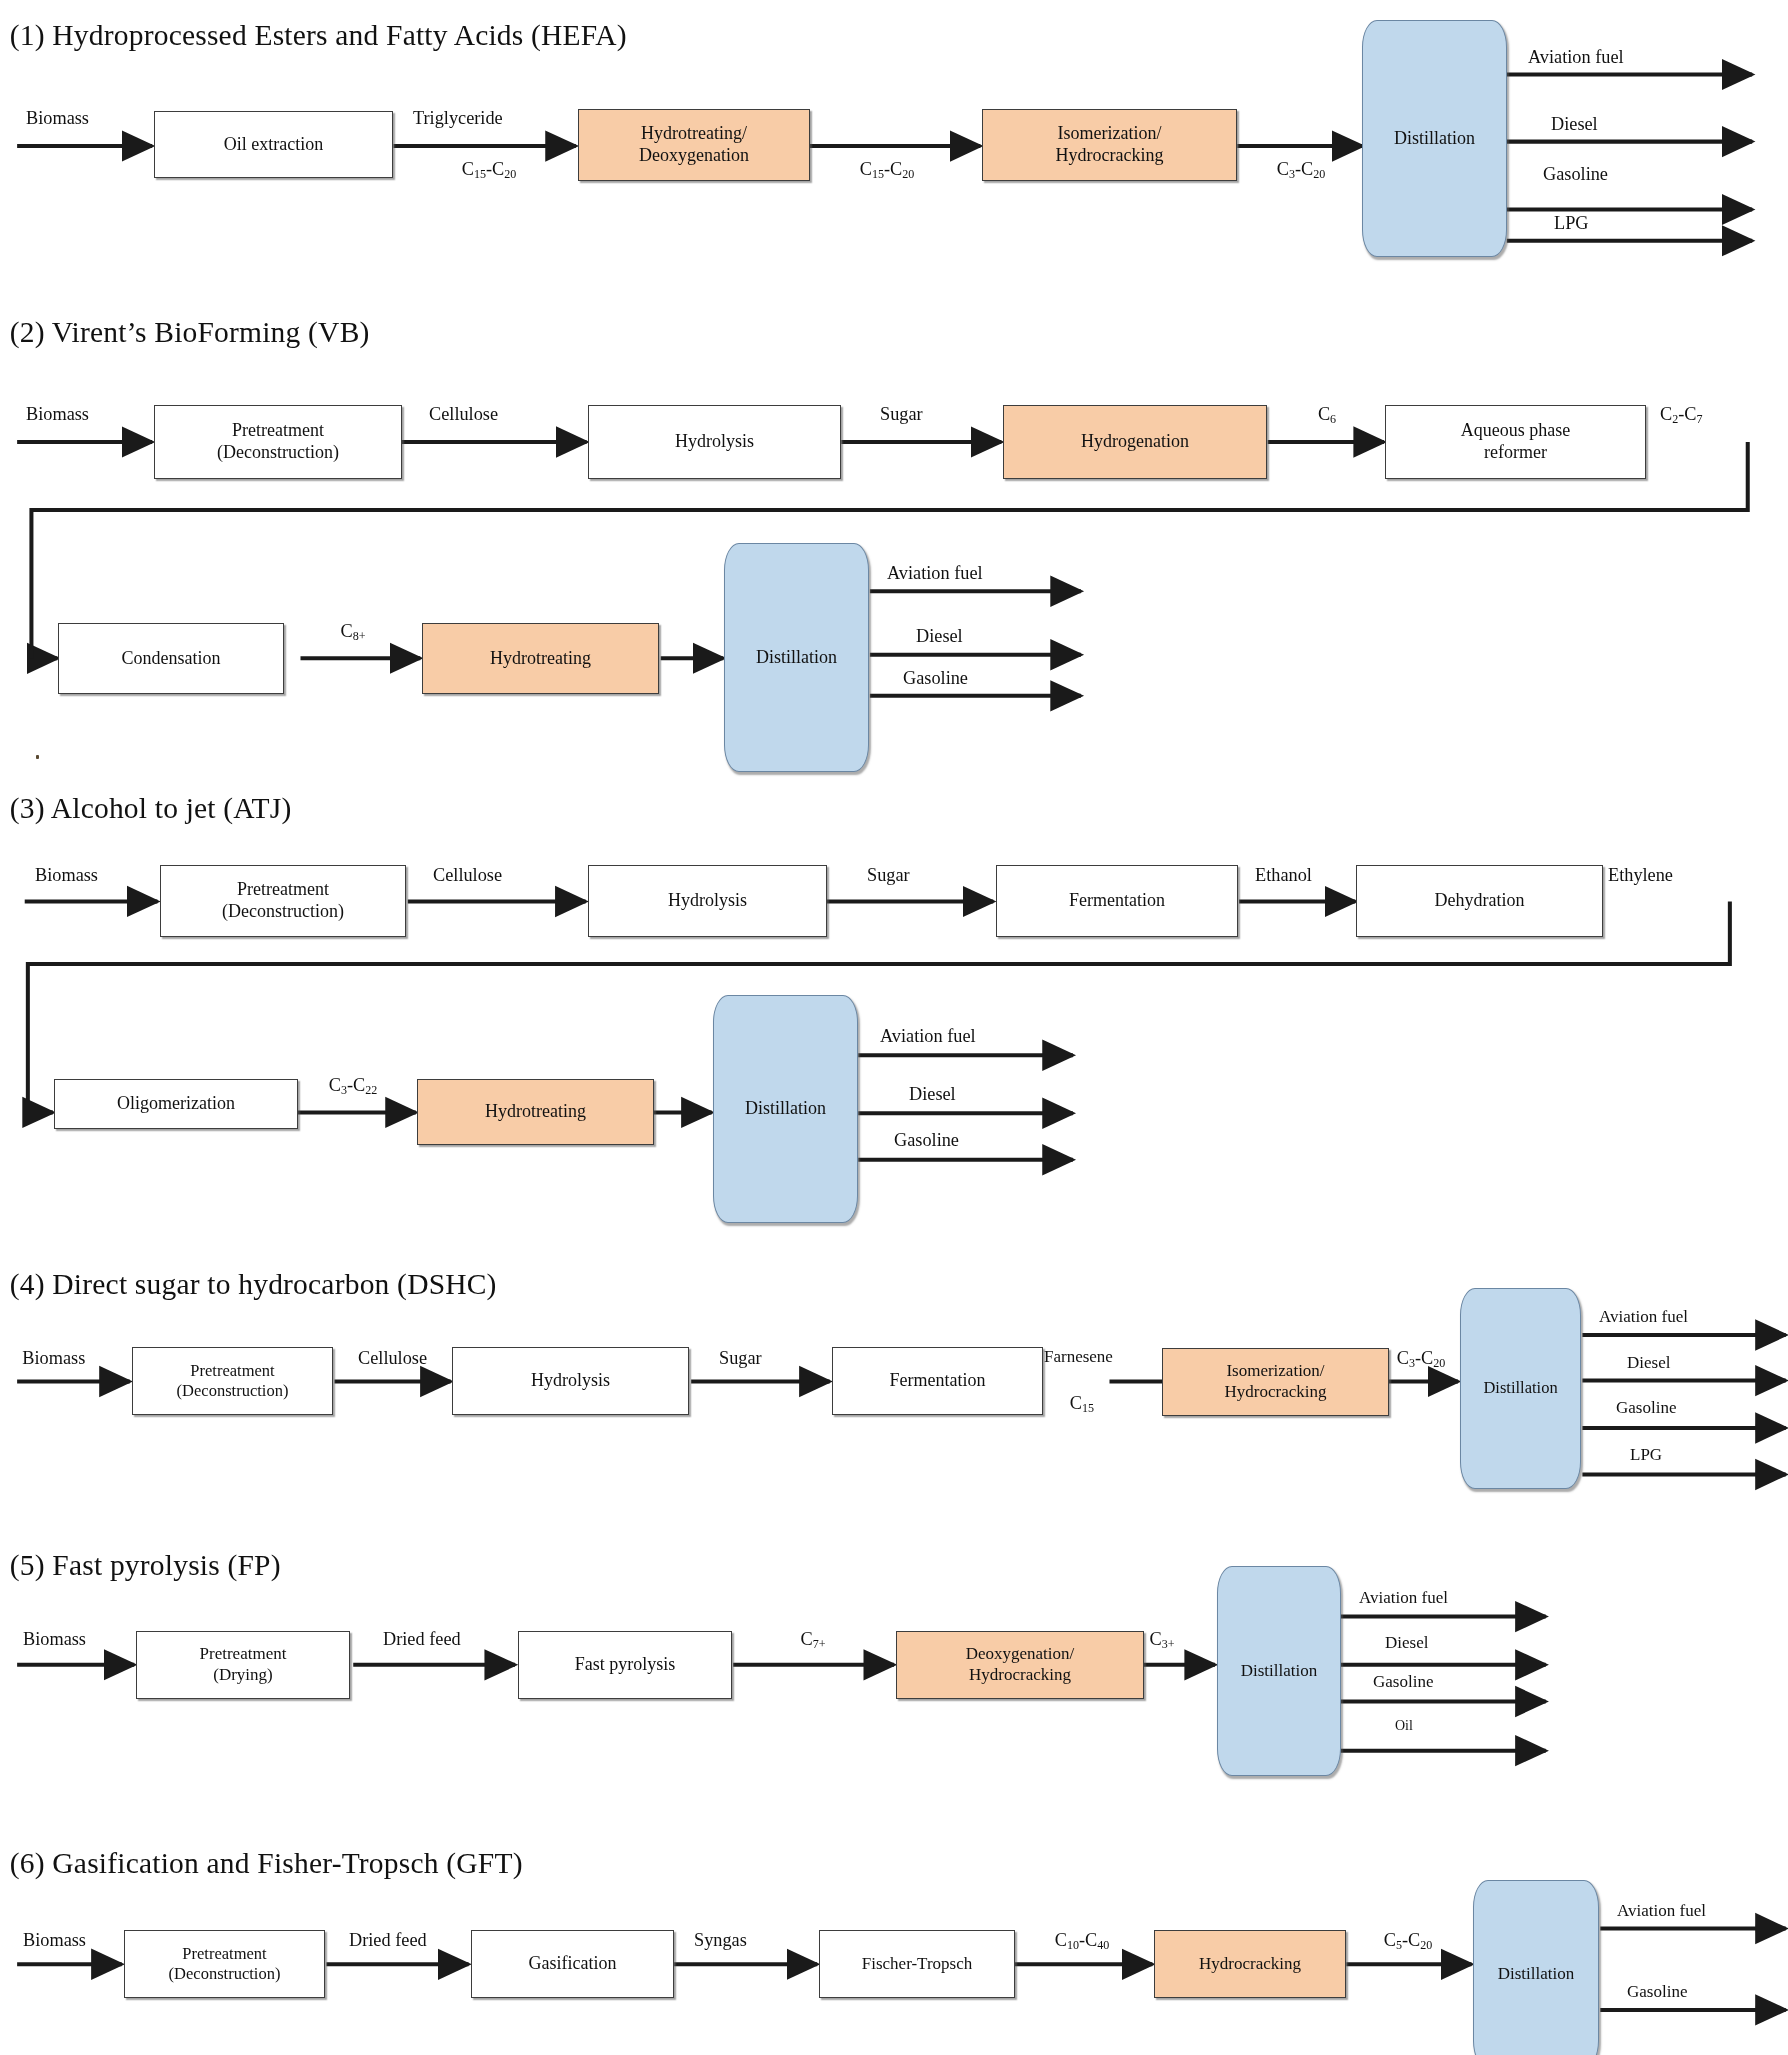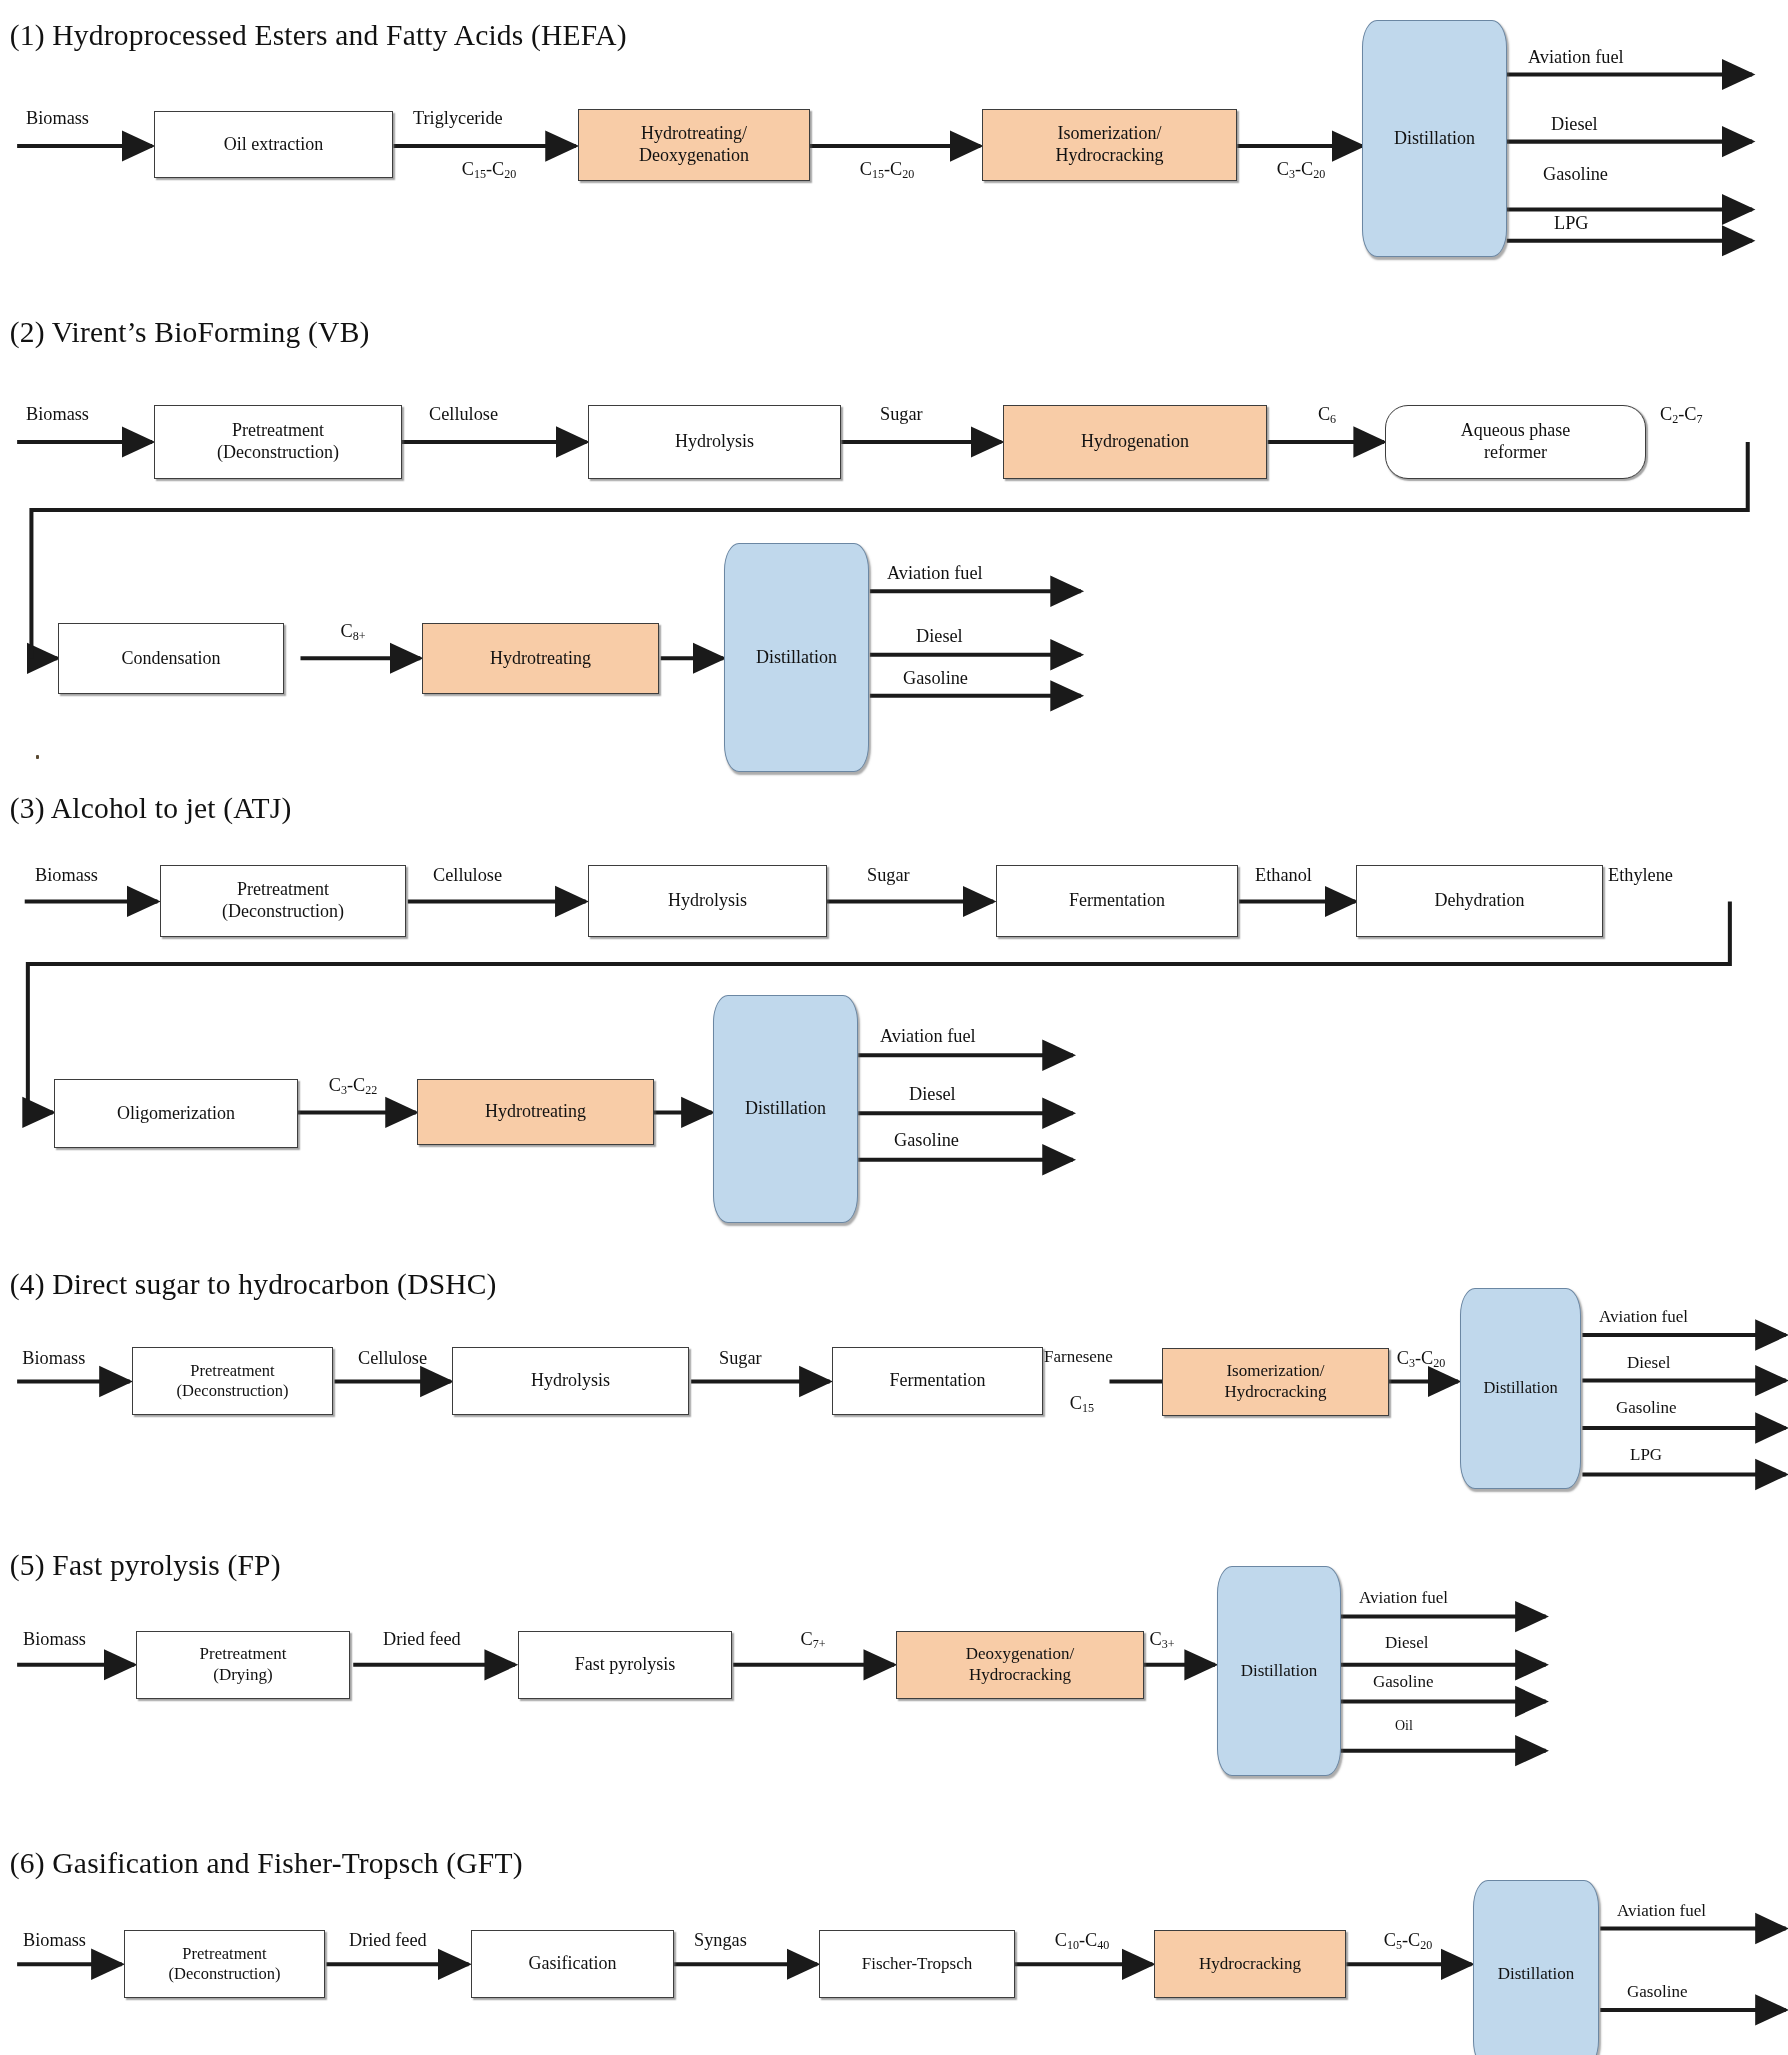--- a/index.html
+++ b/index.html
@@ -209,21 +209,21 @@
   </div>
 
   <div class="lbl" style="left:880px; top:392px;">Sugar</div>
 
   <div class="node orange" style="left:1003px; top:393px; width:264px; height:74px;">
     <span>Hydrogenation</span>
   </div>
 
   <div class="lbl c" style="left:1327px; top:392px;">C<sub>6</sub></div>
 
-  <div class="node" style="left:1385px; top:393px; width:261px; height:74px;border-radius:23px;">
+  <div class="node" style="left:1385px; top:393px; width:261px; height:74px;">
     <div>
       <span>Aqueous phase</span>
       <span>reformer</span>
     </div>
   </div>
 
   <div class="lbl" style="left:1660px; top:392px;">C<sub>2</sub>-C<sub>7</sub></div>
 
   <div class="node" style="left:58px; top:611px; width:226px; height:71px;">
     <span>Condensation</span>
@@ -269,21 +269,21 @@
   </div>
 
   <div class="lbl" style="left:1255px; top:853px;">Ethanol</div>
 
   <div class="node" style="left:1356px; top:853px; width:247px; height:72px;">
     <span>Dehydration</span>
   </div>
 
   <div class="lbl" style="left:1608px; top:853px;">Ethylene</div>
 
-  <div class="node" style="left:54px; top:1067px; width:244px; height:69px;">
+  <div class="node" style="left:54px; top:1067px; width:244px; height:50px;">
     <span>Oligomerization</span>
   </div>
 
   <div class="lbl c" style="left:353px; top:1063px;">C<sub>3</sub>-C<sub>22</sub></div>
 
   <div class="node orange" style="left:417px; top:1067px; width:237px; height:66px;">
     <span>Hydrotreating</span>
   </div>
 
   <div class="node blue" style="left:713px; top:983px; width:145px; height:228px;">

